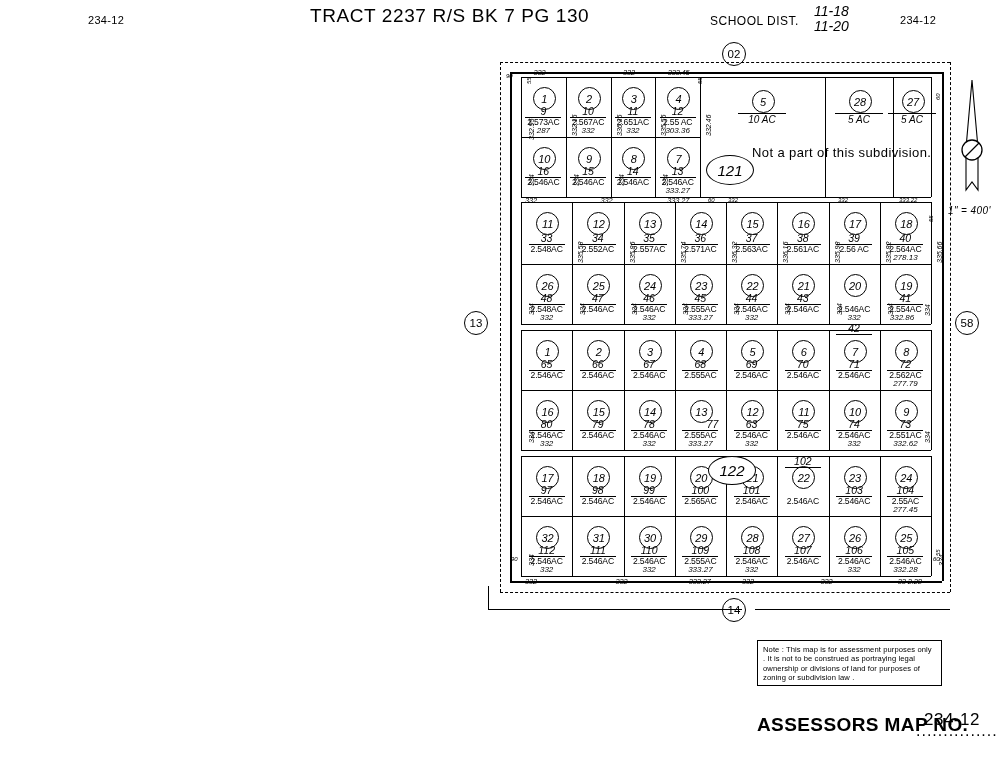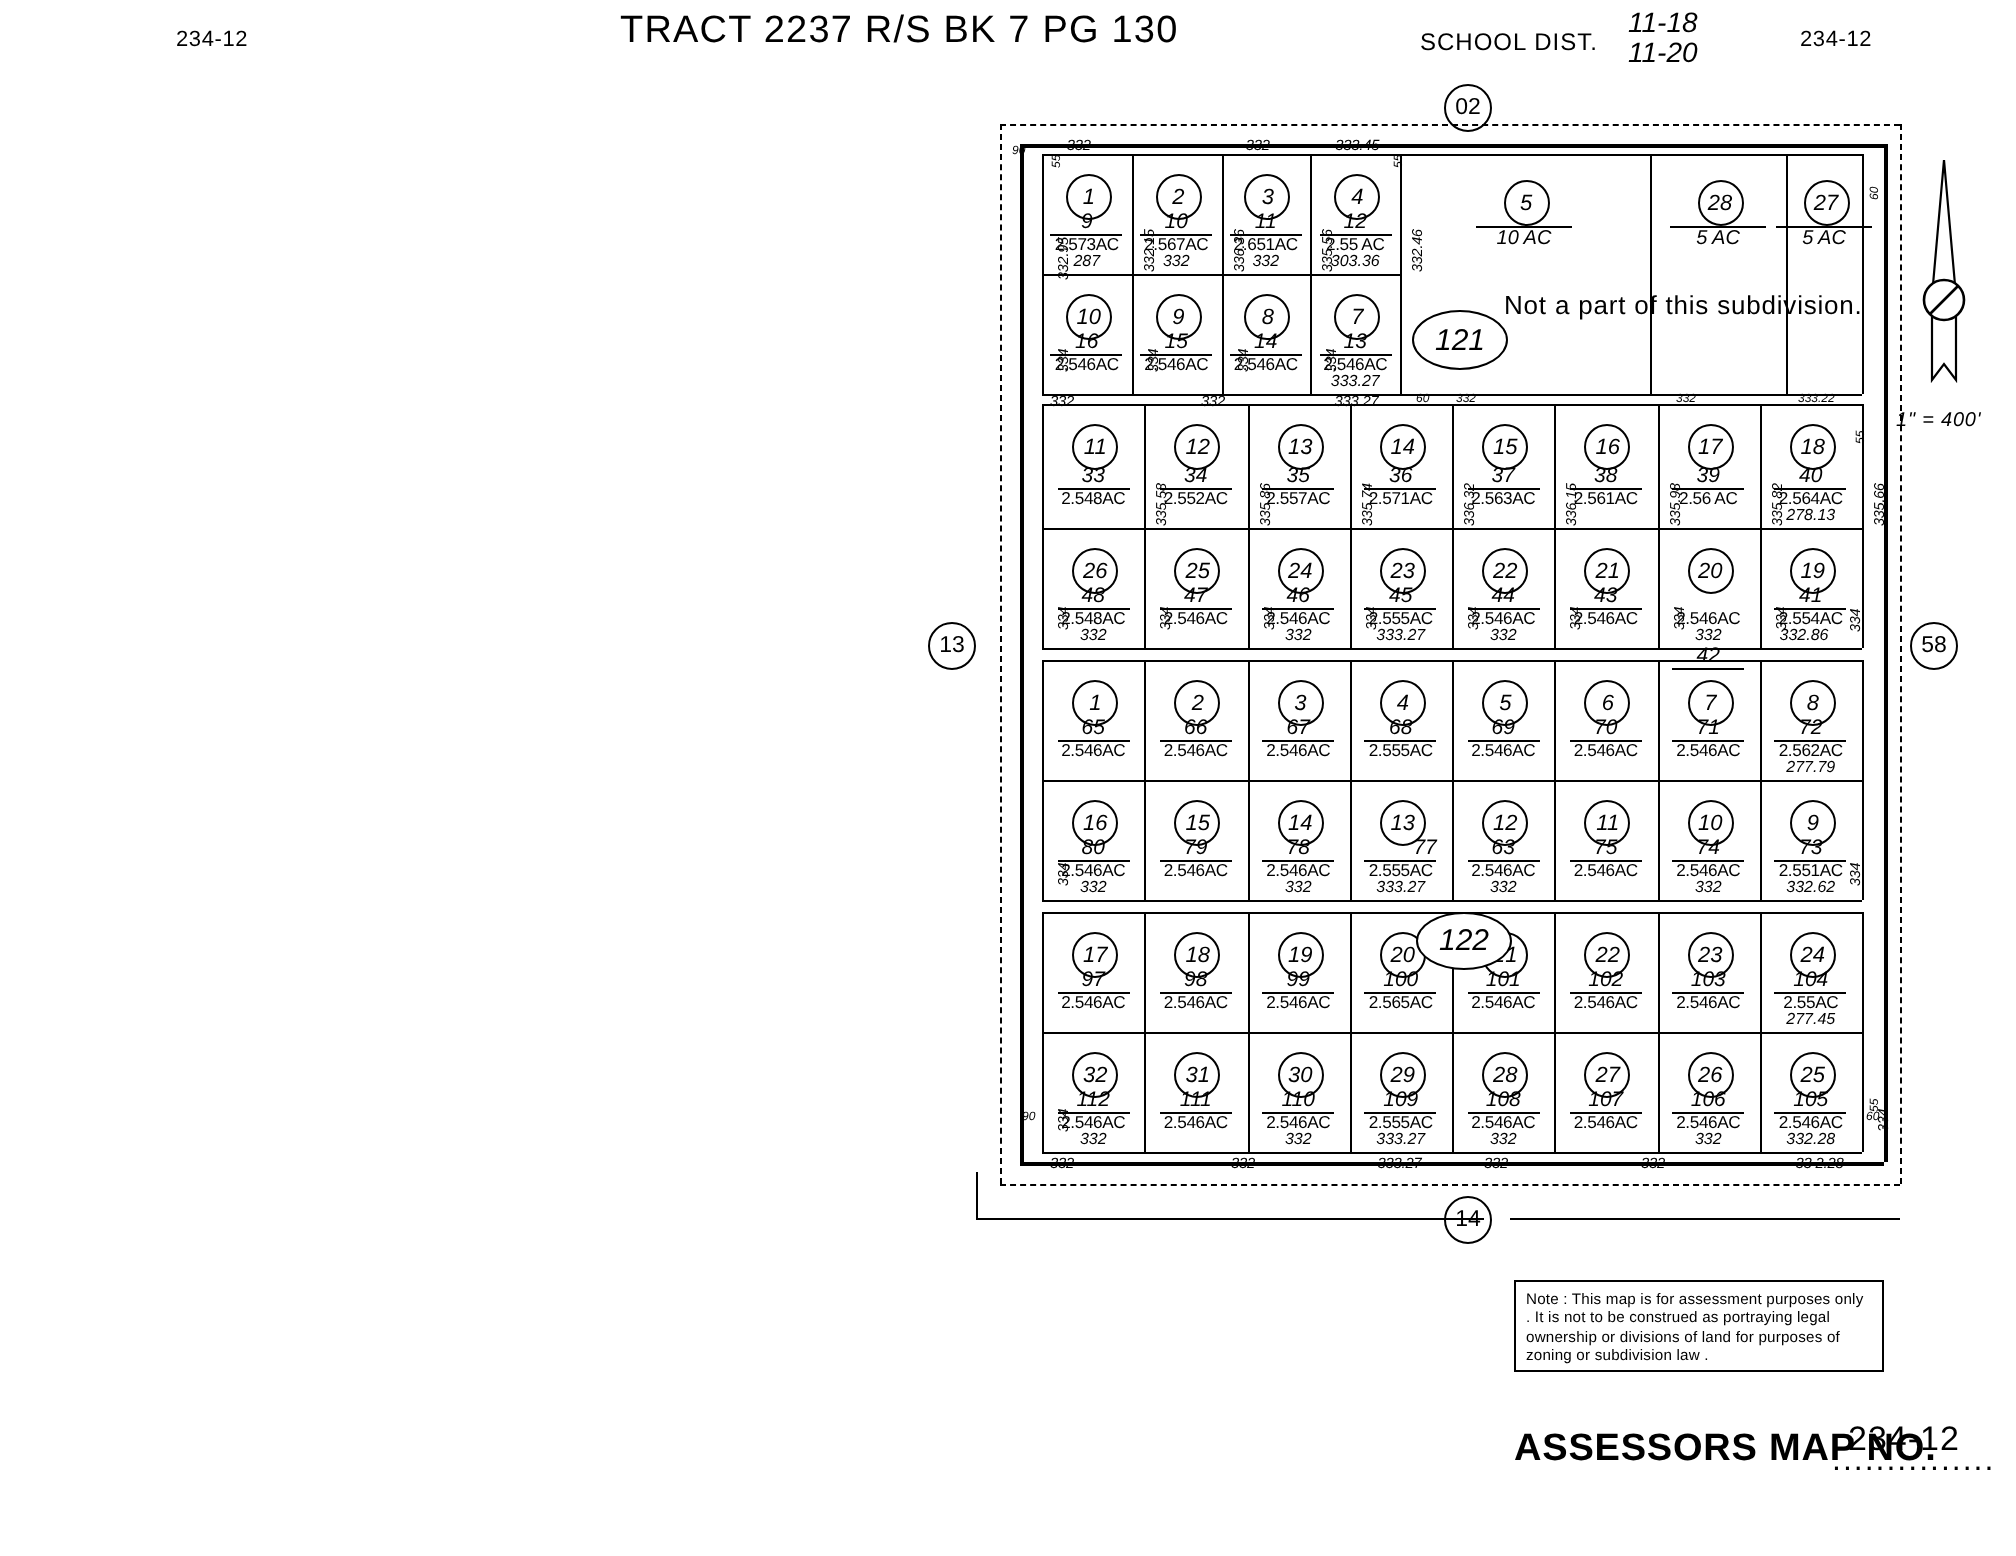--- a/index.html
+++ b/index.html
@@ -397,21 +397,21 @@
       <div class="pcircle" style="left:638.625px;top:466px;">19</div>
       <div class="plotno" style="left:631.125px;top:485px;width:36px;">99</div>
       <div class="pac" style="left:623.125px;top:497px;width:52px;">2.546AC</div>
       <div class="pcircle" style="left:689.875px;top:466px;">20</div>
       <div class="plotno" style="left:682.375px;top:485px;width:36px;">100</div>
       <div class="pac" style="left:674.375px;top:497px;width:52px;">2.565AC</div>
       <div class="pcircle" style="left:741.125px;top:466px;">21</div>
       <div class="plotno" style="left:733.625px;top:485px;width:36px;">101</div>
       <div class="pac" style="left:725.625px;top:497px;width:52px;">2.546AC</div>
       <div class="pcircle" style="left:792.375px;top:466px;">22</div>
-      <div class="plotno" style="left:784.875px;top:485px;width:36px;text-align:center;">102</div>
+      <div class="plotno" style="left:784.875px;top:456px;width:36px;text-align:center;">102</div>
       <div class="pac" style="left:776.875px;top:497px;width:52px;">2.546AC</div>
       <div class="pcircle" style="left:843.625px;top:466px;">23</div>
       <div class="plotno" style="left:836.125px;top:485px;width:36px;">103</div>
       <div class="pac" style="left:828.125px;top:497px;width:52px;">2.546AC</div>
       <div class="pcircle" style="left:894.875px;top:466px;">24</div>
       <div class="plotno" style="left:887.375px;top:485px;width:36px;">104</div>
       <div class="pac" style="left:879.375px;top:497px;width:52px;">2.55AC</div>
       <div class="pextra" style="left:879.375px;top:506px;width:52px;">277.45</div>
       <div class="pcircle" style="left:536.125px;top:526px;">32</div>
       <div class="plotno" style="left:528.625px;top:545px;width:36px;">112</div>

